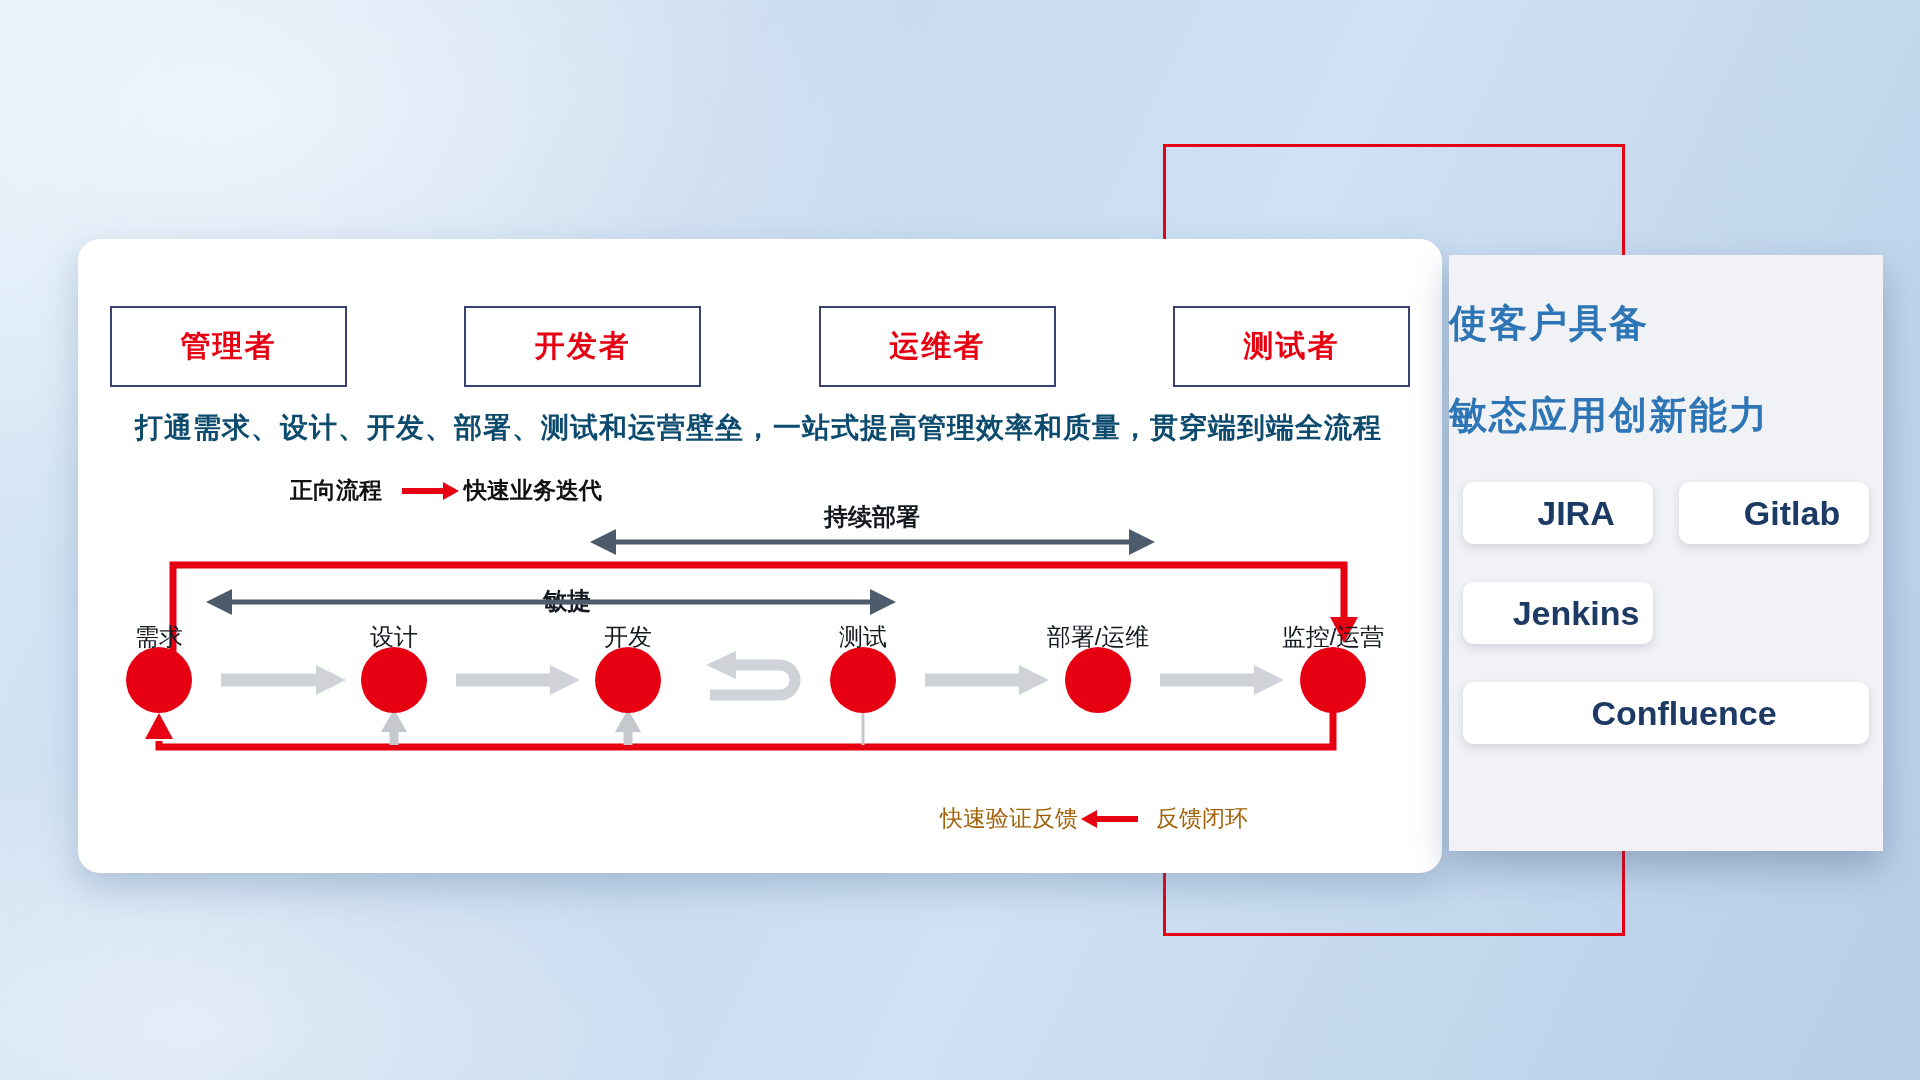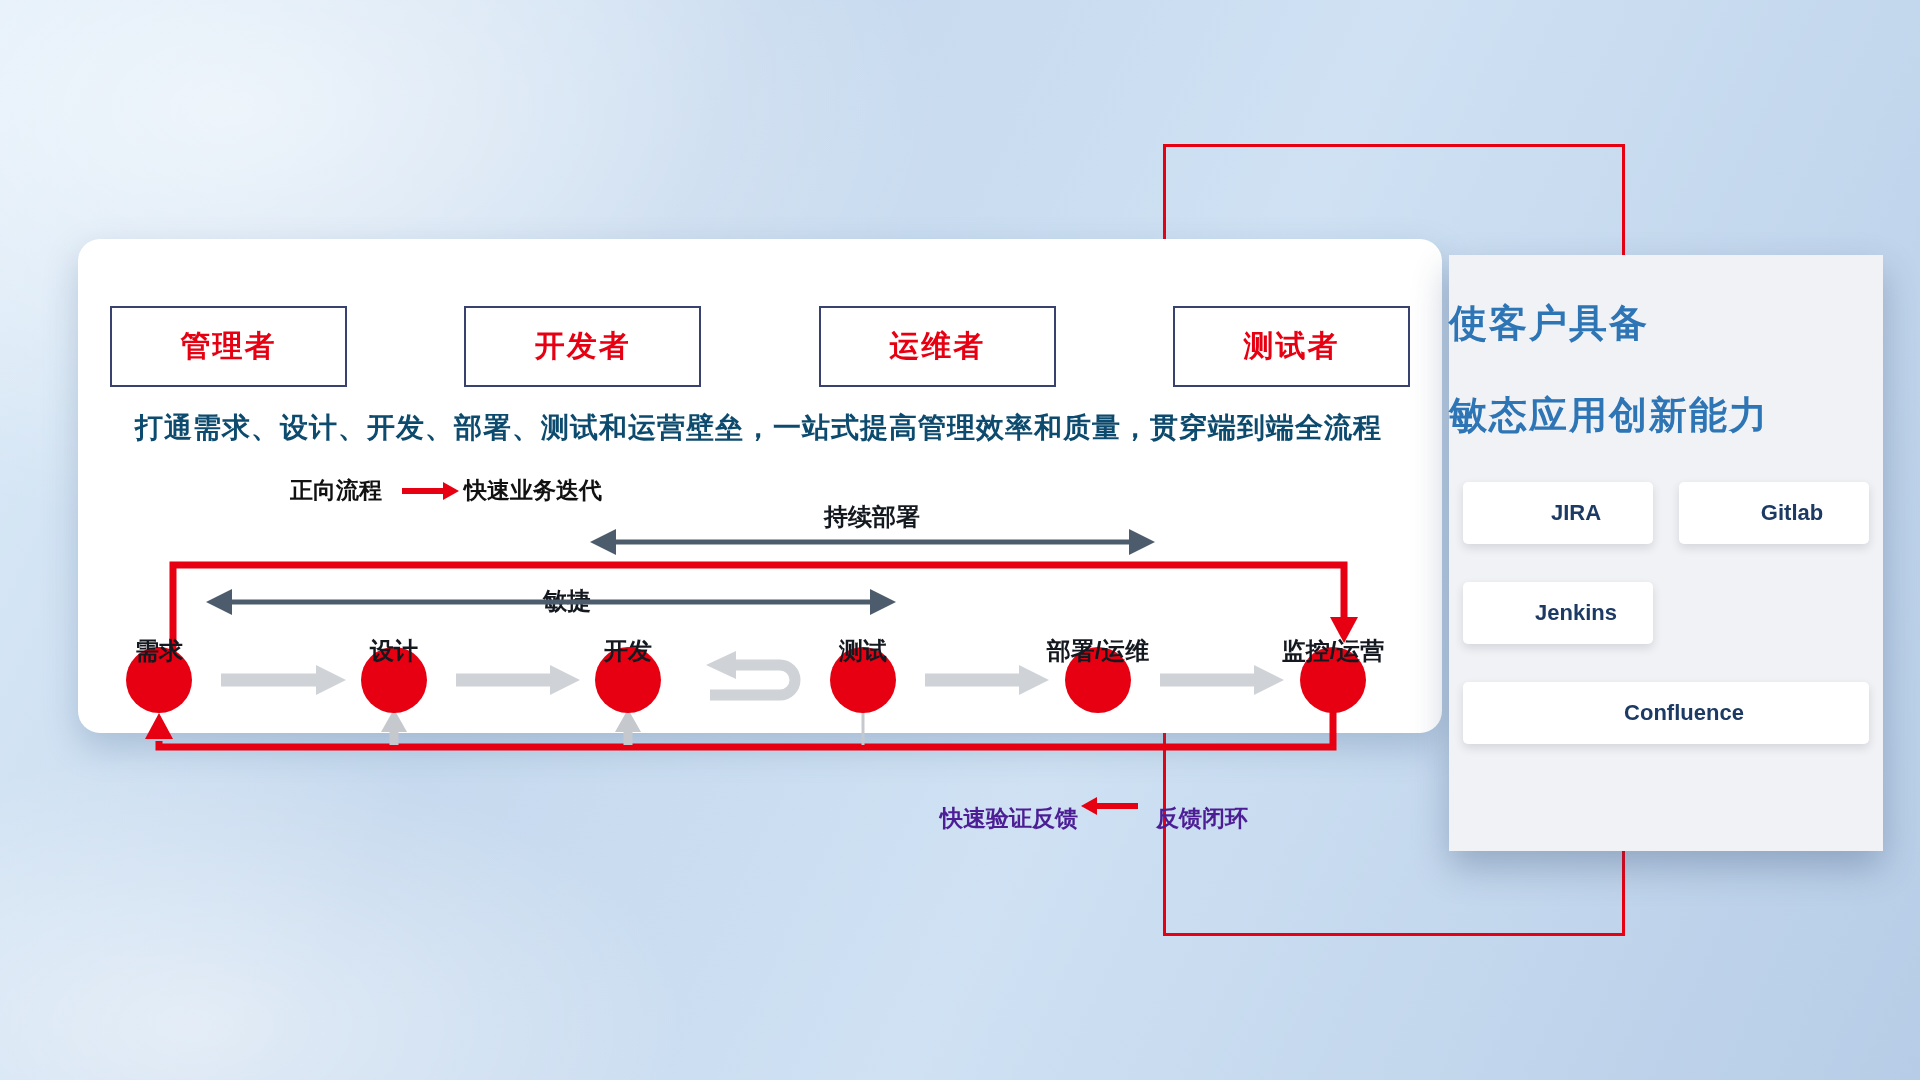--- a/index.html
+++ b/index.html
@@ -11,21 +11,21 @@
       radial-gradient(900px 500px at 10% 95%, rgba(255,255,255,.5), rgba(255,255,255,0) 55%),
       linear-gradient(115deg,#dcebf8 0%,#c6d9ee 32%,#cfe1f3 58%,#b7cde7 100%);
   }
   
   .red-frame{
     position:absolute;left:1163px;top:144px;width:456px;height:786px;
     border:3px solid #e60012;z-index:1;background:transparent;
   }
   
   .main-panel{
-    position:absolute;left:78px;top:239px;width:1364px;height:494px;
+    position:absolute;left:78px;top:239px;width:1364px;height:634px;
     background:#ffffff;border-radius:22px;z-index:2;
     box-shadow:0 14px 34px rgba(70,100,140,.28);
   }
   .roles{
     position:absolute;left:32px;top:67px;width:1300px;
     display:flex;justify-content:space-between;
   }
   .role-box{
     width:233px;height:77px;background:#fff;border:2px solid #39426e;
     display:flex;align-items:center;justify-content:center;
@@ -45,44 +45,44 @@
     border-left:16px solid #e60012;border-top:9px solid transparent;border-bottom:9px solid transparent;
   }
   .arrow-left-red{display:inline-block;width:42px;height:6px;background:#e60012;position:relative;}
   .arrow-left-red::before{
     content:"";position:absolute;left:-15px;top:-6px;
     border-right:16px solid #e60012;border-top:9px solid transparent;border-bottom:9px solid transparent;
   }
   .lbl{position:absolute;transform:translateX(-50%);font-size:24px;font-weight:600;color:#14181f;white-space:nowrap;}
   .deploy-lbl{left:794px;top:262px;}
   .agile-lbl{left:489px;top:329px;margin-top:17px;}
-  .node-lbl{position:absolute;transform:translateX(-50%);top:396px;font-size:24px;font-weight:700;color:#14181f;white-space:nowrap;}
+  .node-lbl{position:absolute;transform:translateX(-50%);top:382px;font-size:24px;font-weight:400;color:#14181f;white-space:nowrap;}
   .flow-svg{position:absolute;left:0;top:0;width:1364px;height:634px;pointer-events:none;}
   .legend-feedback{
-    position:absolute;left:862px;top:564px;display:flex;align-items:flex-start;gap:18px;
-    font-size:23px;font-weight:bold;color:#4c1d95;
+    position:absolute;left:862px;top:564px;display:flex;align-items:center;gap:18px;
+    font-size:23px;font-weight:normal;color:#a16207;
   }
   
   .side-panel{
     position:absolute;left:1449px;top:255px;width:434px;height:596px;
     background:#f1f2f5;z-index:3;box-shadow:0 16px 34px rgba(50,70,110,.32);
   }
   .side-title{
     position:absolute;top:22px;left:0;right:0;
     color:#2e75b6;font-weight:bold;font-size:38px;line-height:92px;letter-spacing:2px;
   }
   .tools{
     position:absolute;left:14px;top:227px;
     display:grid;grid-template-columns:190px 190px;column-gap:26px;row-gap:38px;
   }
   .tool{
-    height:62px;background:#ffffff;border-radius:5px;
+    height:62px;background:#ffffff;border-radius:11px;
     box-shadow:0 4px 10px rgba(30,40,70,.14);
     display:flex;align-items:center;justify-content:center;
-    font-size:22px;font-weight:bold;color:#1c3a63;padding-left:36px;
+    font-size:34px;font-weight:bold;color:#1c3a63;padding-left:36px;
   }
   .tool.wide{grid-column:1 / 3;}
 </style>
 </head>
 <body>
 
 <div class="red-frame"></div>
 
 <section class="main-panel">
 

